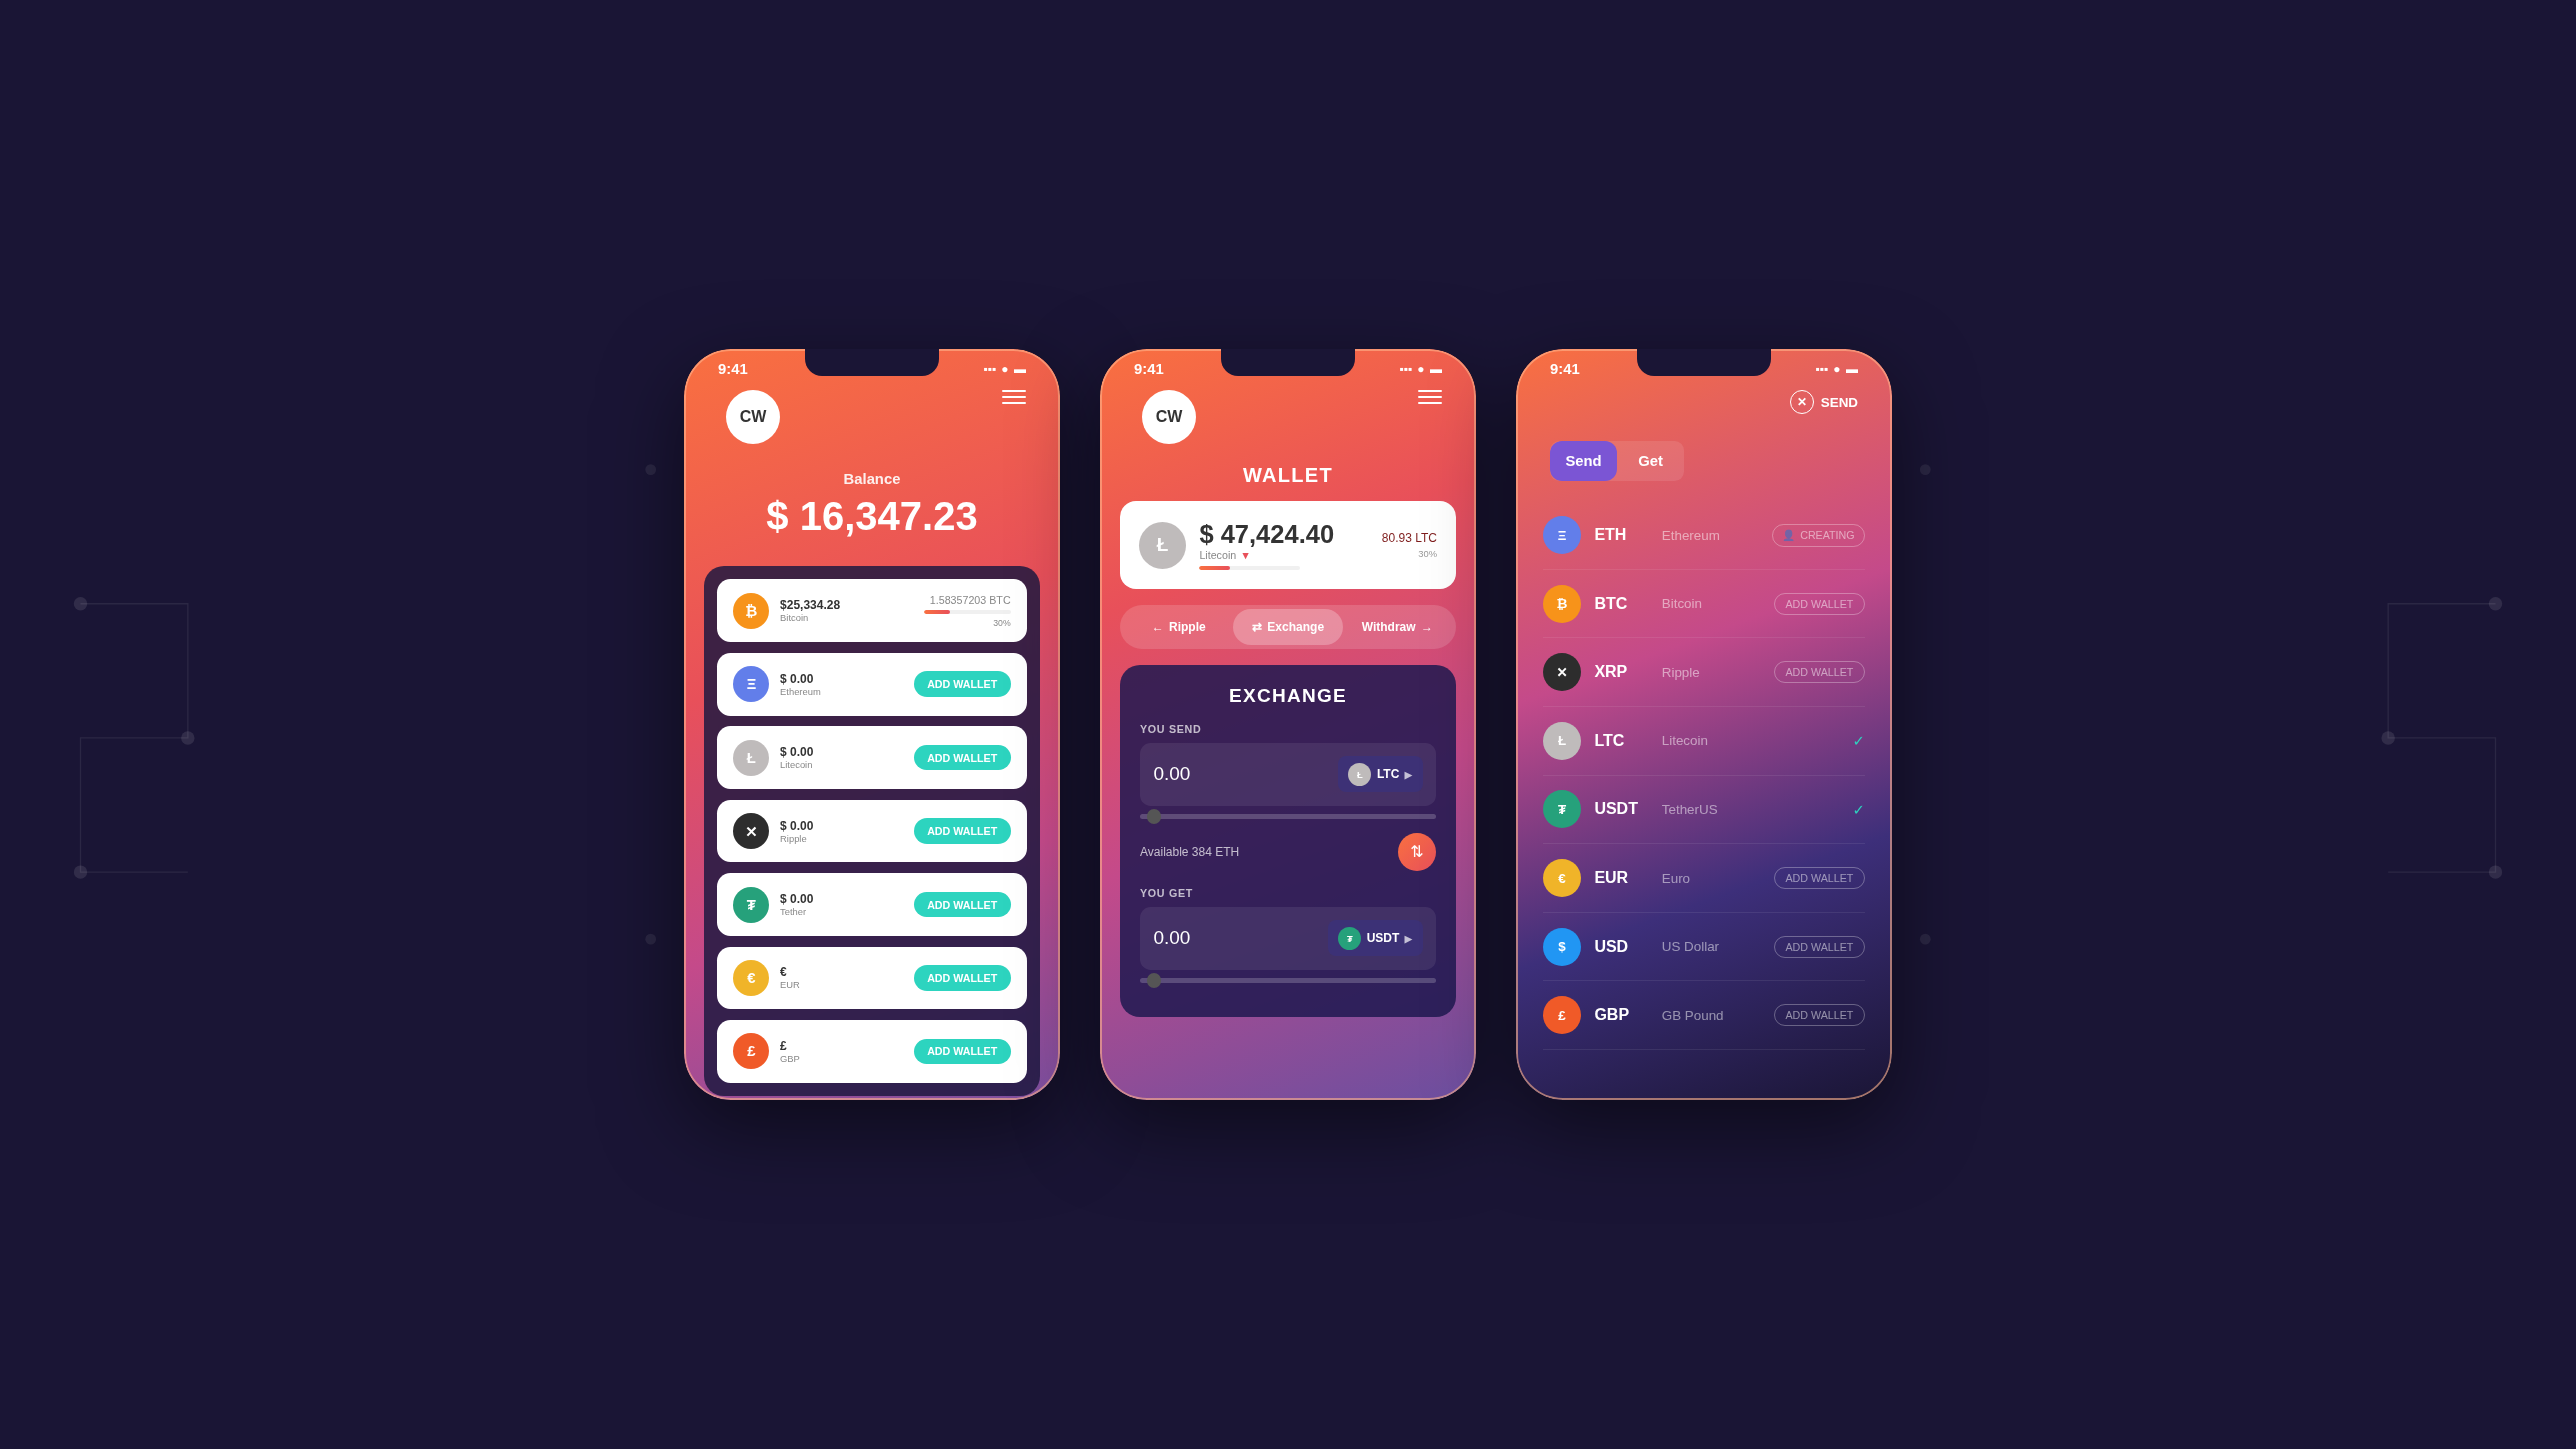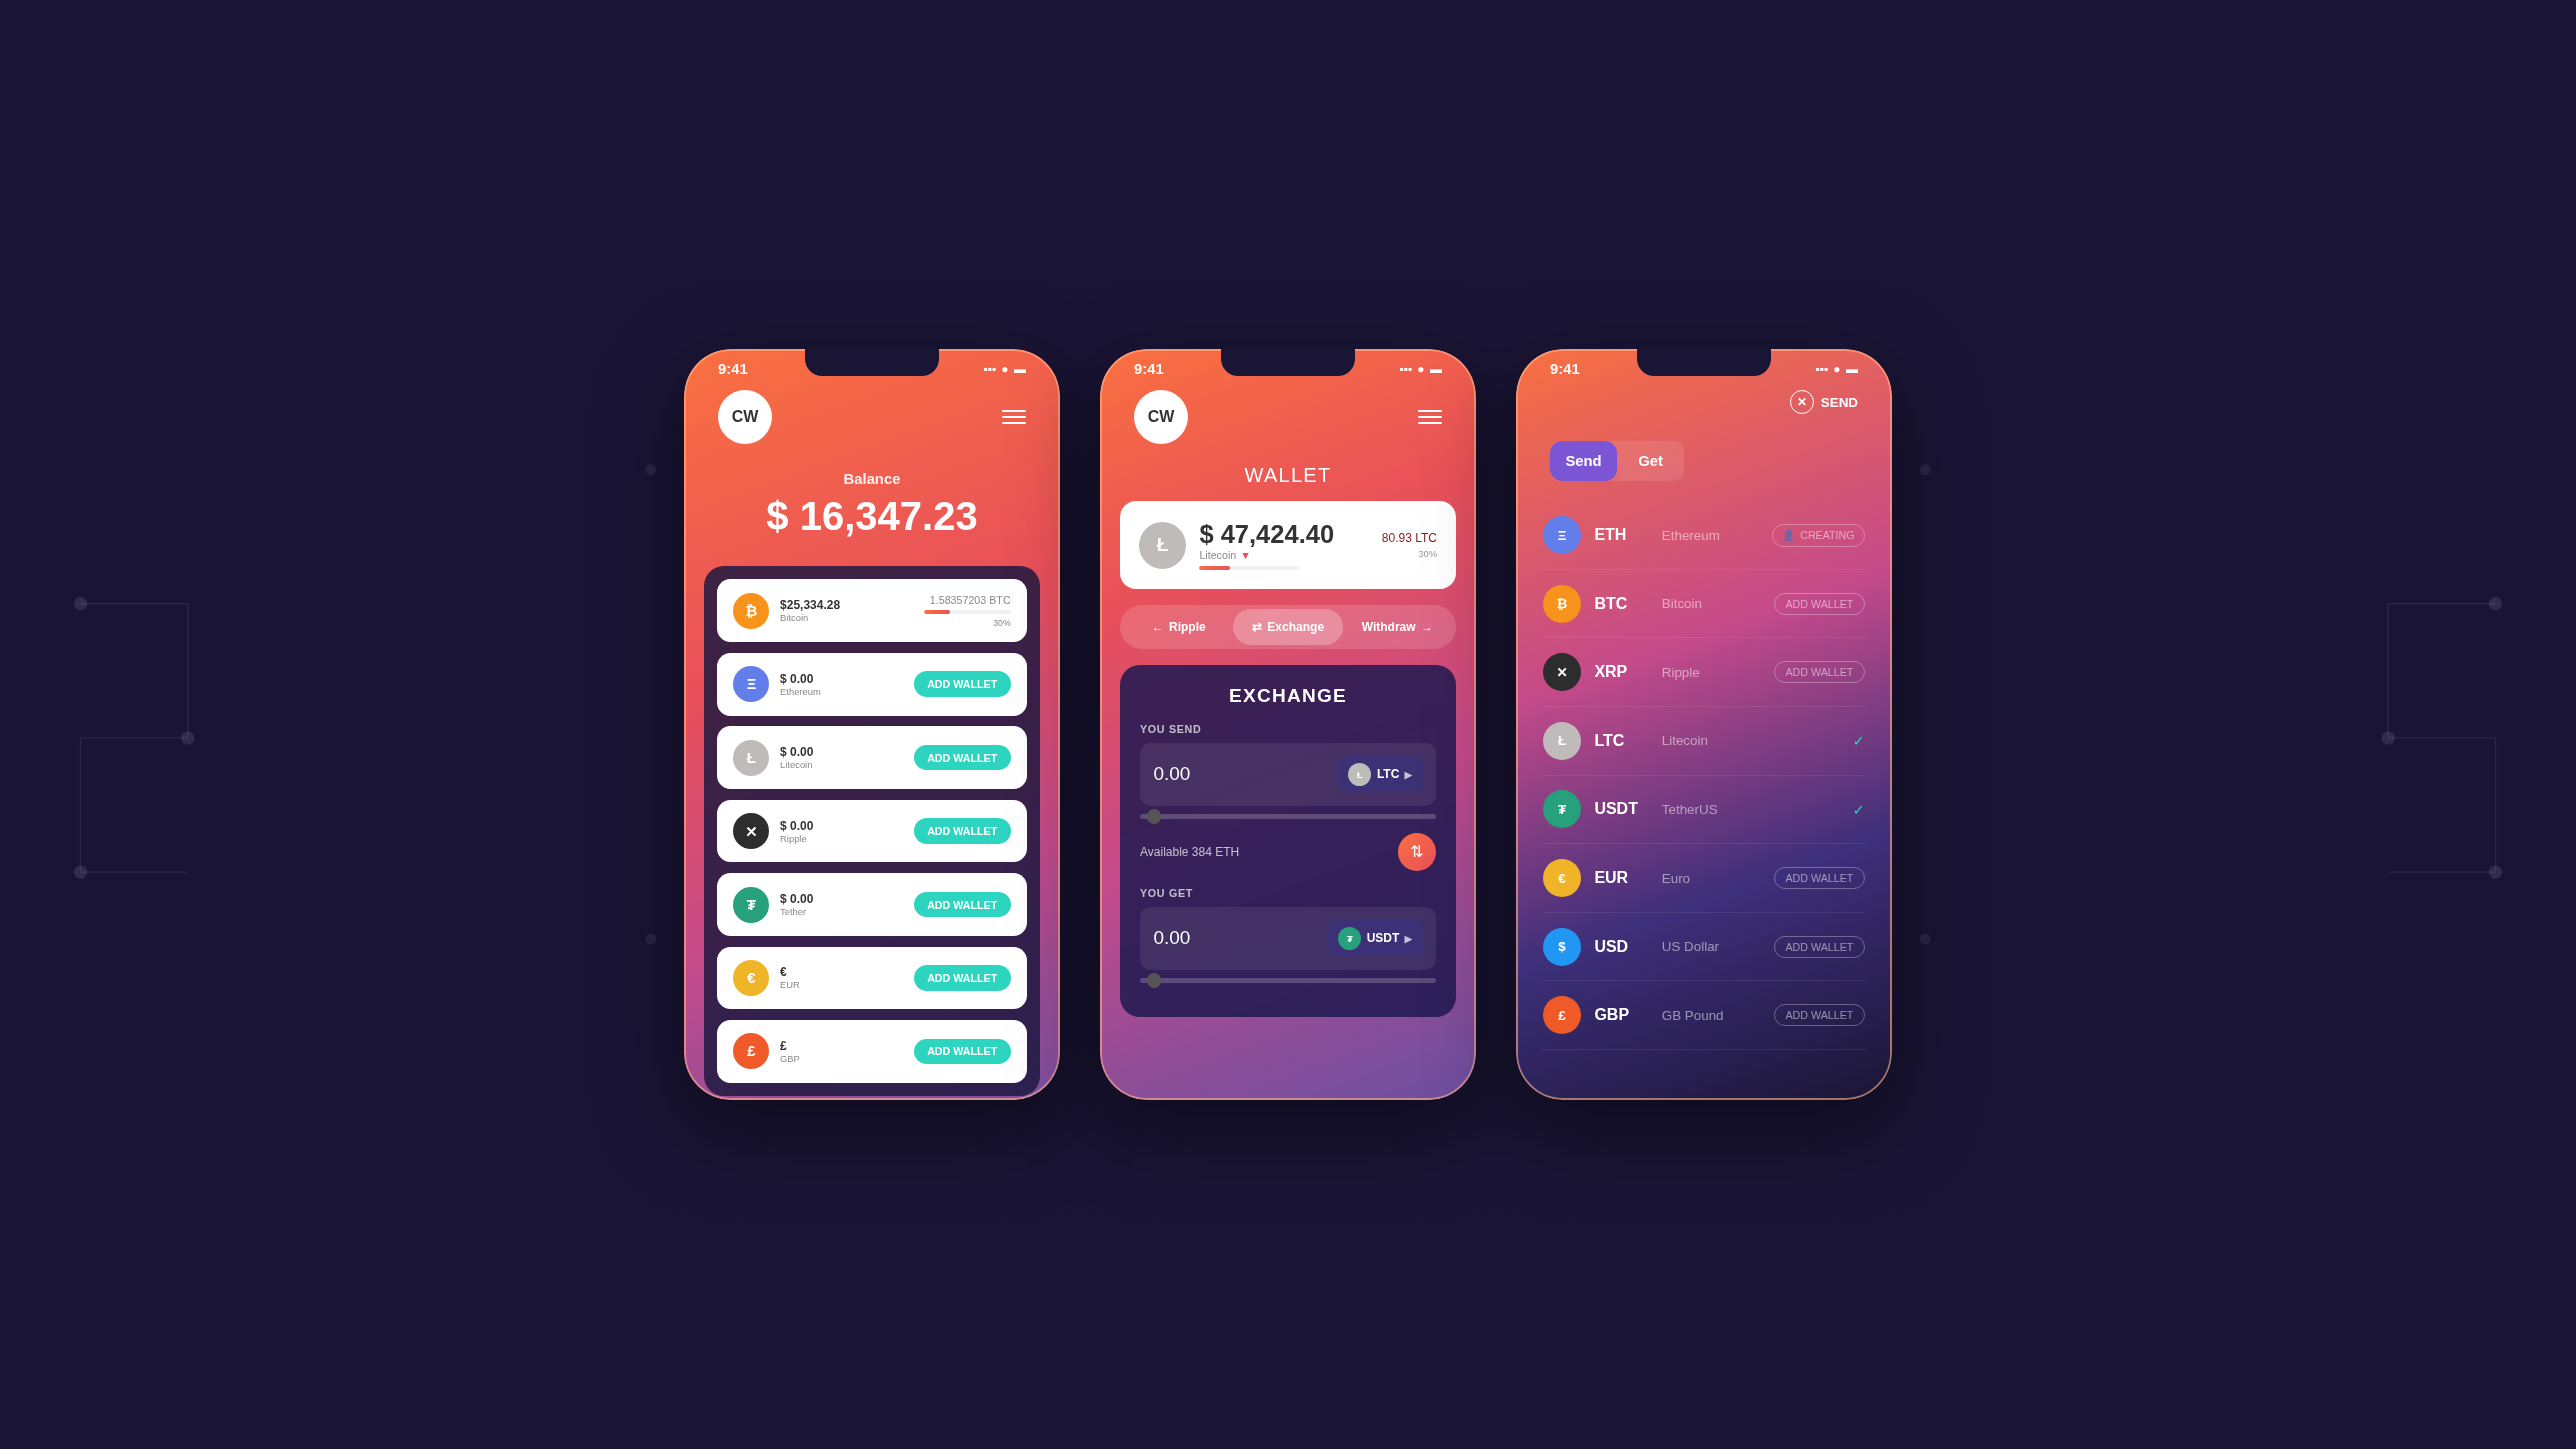--- a/index.html
+++ b/index.html
@@ -106,22 +106,22 @@
 
     .status-icons span {
       color: white;
       font-size: 12px;
     }
 
     
     .phone-header {
       display: flex;
       justify-content: space-between;
-      align-items: center;
       padding: 13.4px 34px;
+      margin-left: 8px;
     }
 
     .logo-circle {
       width: 54px;
       height: 54px;
       border-radius: 50%;
       background: white;
       display: flex;
       align-items: center;
       justify-content: center;
@@ -275,21 +275,21 @@
     }
 
     
     .wallet-title-section {
       text-align: center;
       padding: 6.7px 0 13.4px;
     }
 
     .wallet-title {
       font-size: 20px;
-      font-weight: 400;
+      font-weight: 700;
       color: white;
       letter-spacing: 1.3px;
     }
 
     .wallet-card {
       background: white;
       margin: 0 20px;
       border-radius: 16px;
       padding: 19px;
       display: flex;

